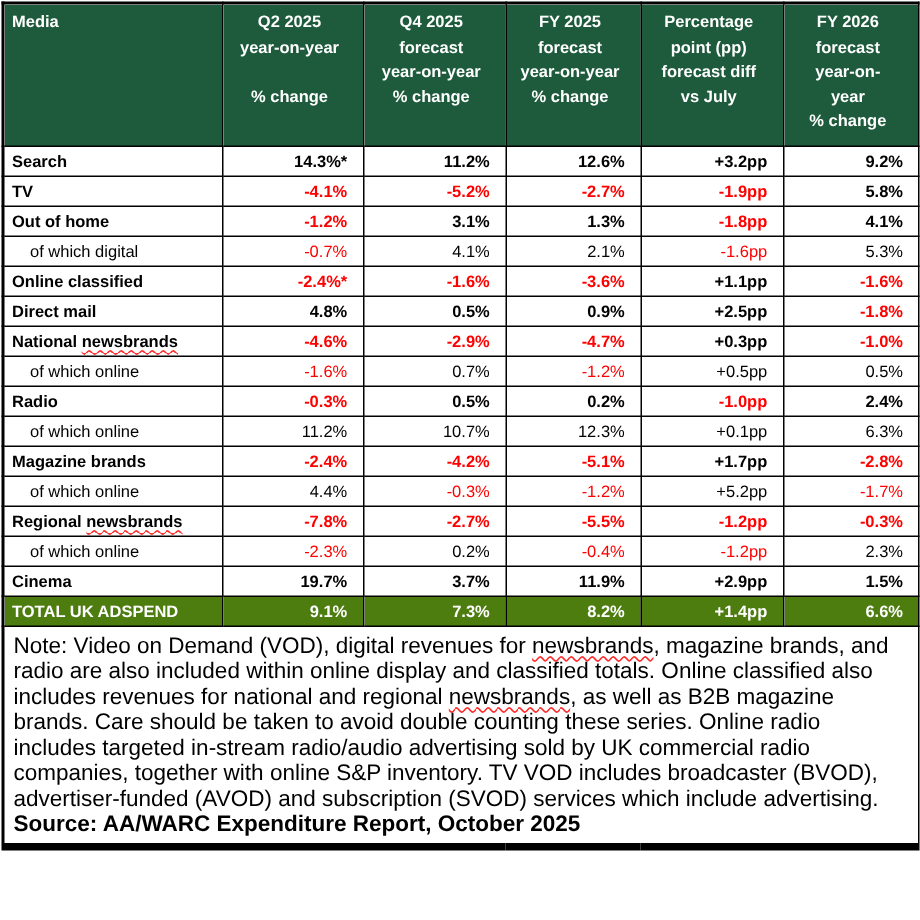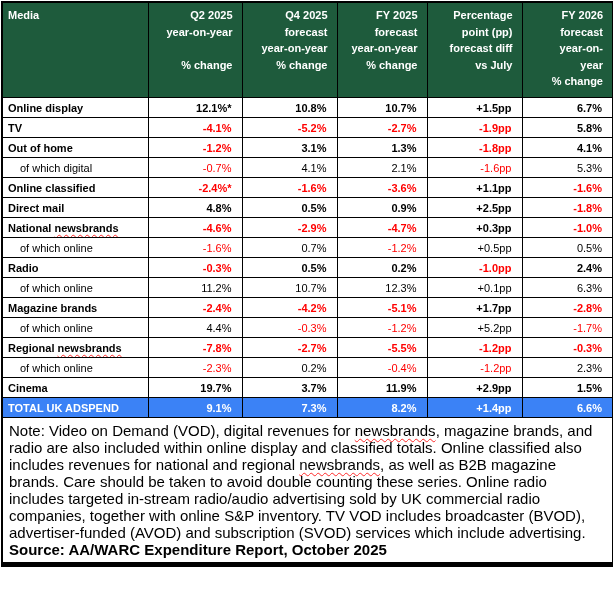--- a/index.html
+++ b/index.html
@@ -16,36 +16,36 @@
     margin:1px 0 0 1px;
     border:2px solid #000;
     border-bottom:5px solid #000;
   }
   table.spend th, table.spend td { border:1px solid #000; overflow:hidden; }
   thead th {
     background:#1E5B3C;
     color:#ffffff;
     font-size:11px;
     font-weight:bold;
-    text-align:right;
+    text-align:center;
     vertical-align:top;
     padding:4px 9px 4px 5px;
     line-height:16.5px;
     white-space:pre-line;
     height:86px;
   }
   thead th.media { text-align:left;margin-top:29px; }
   tbody td { font-size:11px; height:13px; padding:3px 10px 3px 5px; background:#fff; }
   td.label-cell { text-align:left; font-weight:bold; padding-left:5px; white-space:nowrap; }
   td.value-cell { text-align:right; font-weight:bold; letter-spacing:0; }
   tr.sub td.label-cell { font-weight:normal; padding-left:17px; }
   tr.sub td.value-cell { font-weight:normal; }
   .neg { color:#FF0000; }
   .light { font-weight:normal; }
-  tr.total td { background:#3b82f6; color:#ffffff; font-weight:bold; }
+  tr.total td { background:#4d7c0f; color:#ffffff; font-weight:bold; }
   tr.total td.label-cell { font-weight:bold; }
   .wavy {
     text-decoration:underline wavy #ff2a2a;
     text-decoration-thickness:1px;
     text-underline-offset:2px;
     text-decoration-skip-ink:none;
   }
   td.note-cell {
     vertical-align:top;
     height:133px;
@@ -92,26 +92,26 @@
 vs July</th>
         <th>FY 2026
 forecast
 year-on-
 year
 % change</th>
       </tr>
     </thead>
     <tbody>
         <tr class="main">
-          <td class="label-cell"><span>Online display</span></td>
-          <td class="value-cell">12.1%*</td>
-          <td class="value-cell">10.8%</td>
-          <td class="value-cell">10.7%</td>
-          <td class="value-cell">+1.5pp</td>
-          <td class="value-cell">6.7%</td>
+          <td class="label-cell"><span>Search</span></td>
+          <td class="value-cell">14.3%*</td>
+          <td class="value-cell">11.2%</td>
+          <td class="value-cell">12.6%</td>
+          <td class="value-cell">+3.2pp</td>
+          <td class="value-cell">9.2%</td>
         </tr>
         <tr class="main">
           <td class="label-cell"><span>TV</span></td>
           <td class="value-cell neg">-4.1%</td>
           <td class="value-cell neg">-5.2%</td>
           <td class="value-cell neg">-2.7%</td>
           <td class="value-cell neg">-1.9pp</td>
           <td class="value-cell">5.8%</td>
         </tr>
         <tr class="main">

